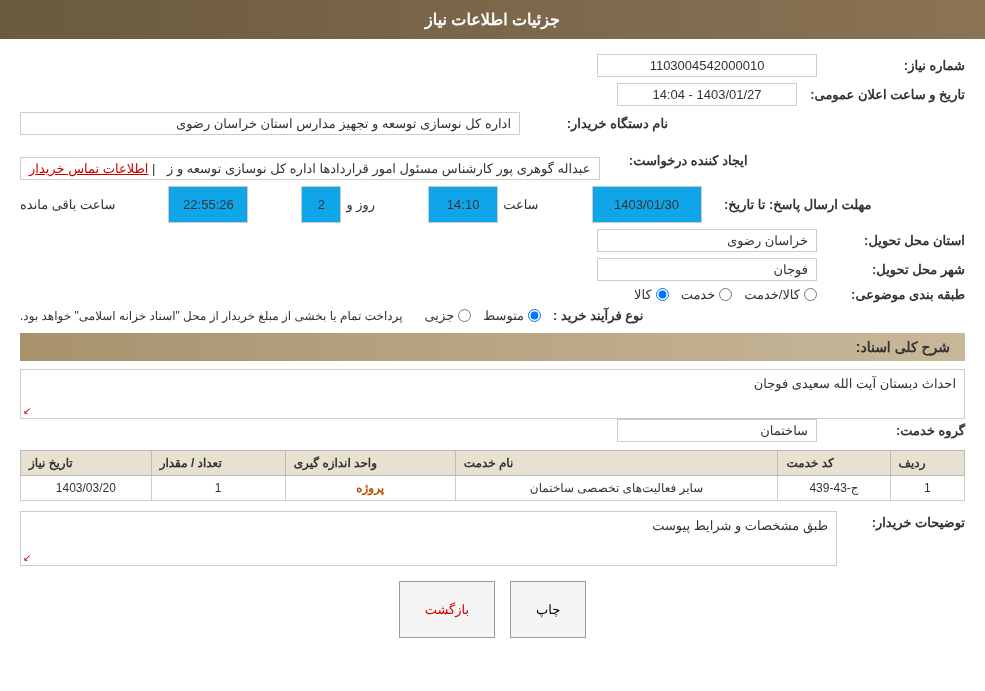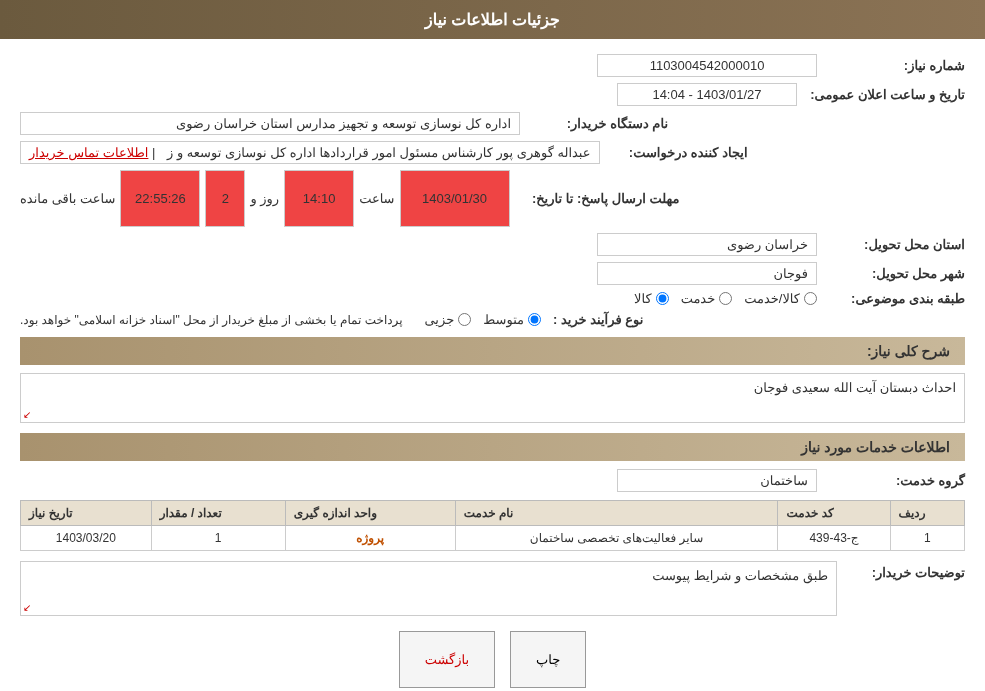--- a/index.html
+++ b/index.html
@@ -79,24 +79,25 @@
       gap: 5px;
       margin-bottom: 6px;
     }
 
     .date-time-row .label {
       min-width: 140px;
     }
 
     .inline-box {
       border: 1px solid #ccc;
-      padding: 20px 8px;
-      background: #ef4444;
+      padding: 10px 8px;
+      background: #0ea5e9;
       min-height: 22px;
       display: inline-block;
+      margin-left: 48px;
     }
 
     .time-label {
       white-space: nowrap;
     }
 
     .radio-group {
       display: flex;
       align-items: center;
       gap: 12px;
@@ -249,21 +250,21 @@
       <div style="flex:1;"></div>
     </div>
 
     <div class="info-row" style="margin-bottom:6px;">
       <span class="label">نام دستگاه خریدار:</span>
       <div class="value-box wide" style="min-width:500px; text-align:right;">اداره کل نوسازی  توسعه و تجهیز مدارس استان خراسان رضوی</div>
     </div>
 
     <div class="info-row" style="margin-bottom:6px;">
       <span class="label">ایجاد کننده درخواست:</span>
-      <div class="value-box" style="min-width:380px; text-align:right;">
+      <div class="value-box" style="min-width:380px; text-align:right;margin-top:16px;">
         <span>عبداله گوهری پور کارشناس مسئول امور قراردادها  اداره کل نوسازی  توسعه و ز</span>
         <span style="margin-right:8px;">|</span>
         <span class="link-text">اطلاعات تماس خریدار</span>
       </div>
     </div>
 
     <div class="date-time-row" style="margin-bottom:6px;">
       <span class="label" style="min-width:165px;">مهلت ارسال پاسخ: تا تاریخ:</span>
       <div class="inline-box" style="min-width:110px; text-align:center;">1403/01/30</div>
       <span class="time-label">ساعت</span>
@@ -314,35 +315,32 @@
         </div>
         <div class="radio-item">
           <input type="radio" name="purchase_type" style="">
           <span>جزیی</span>
         </div>
       </div>
       <span class="purchase-note" style="margin-right:10px;">پرداخت تمام یا بخشی از مبلغ خریدار از محل "اسناد خزانه اسلامی" خواهد بود.</span>
     </div>
 
     <div class="divider-header">
-      <span>شرح کلی نیاز:</span>
+      <span>شرح کلی اسناد:</span>
     </div>
 
     <div class="description-row" style="margin-bottom:0;justify-content:center;">
       <div class="textarea-container">
         <div style="border:1px solid #ccc; padding:6px 8px; background:#fff; min-height:50px; text-align:right; direction:rtl; position:relative;">
           <span>احداث دبستان آیت الله سعیدی فوجان</span>
           <span class="corner-arrow">↙</span>
         </div>
       </div>
     </div>
 
-    <div class="divider-header">
-      <span>اطلاعات خدمات مورد نیاز</span>
-    </div>
 
     <div class="group-service-row" style="margin-bottom:8px;">
       <span class="label">گروه خدمت:</span>
       <div class="value-box medium" style="min-width:200px;">ساختمان</div>
       <div style="flex:1;"></div>
     </div>
 
     <table class="service-table">
       <thead>
         <tr>

